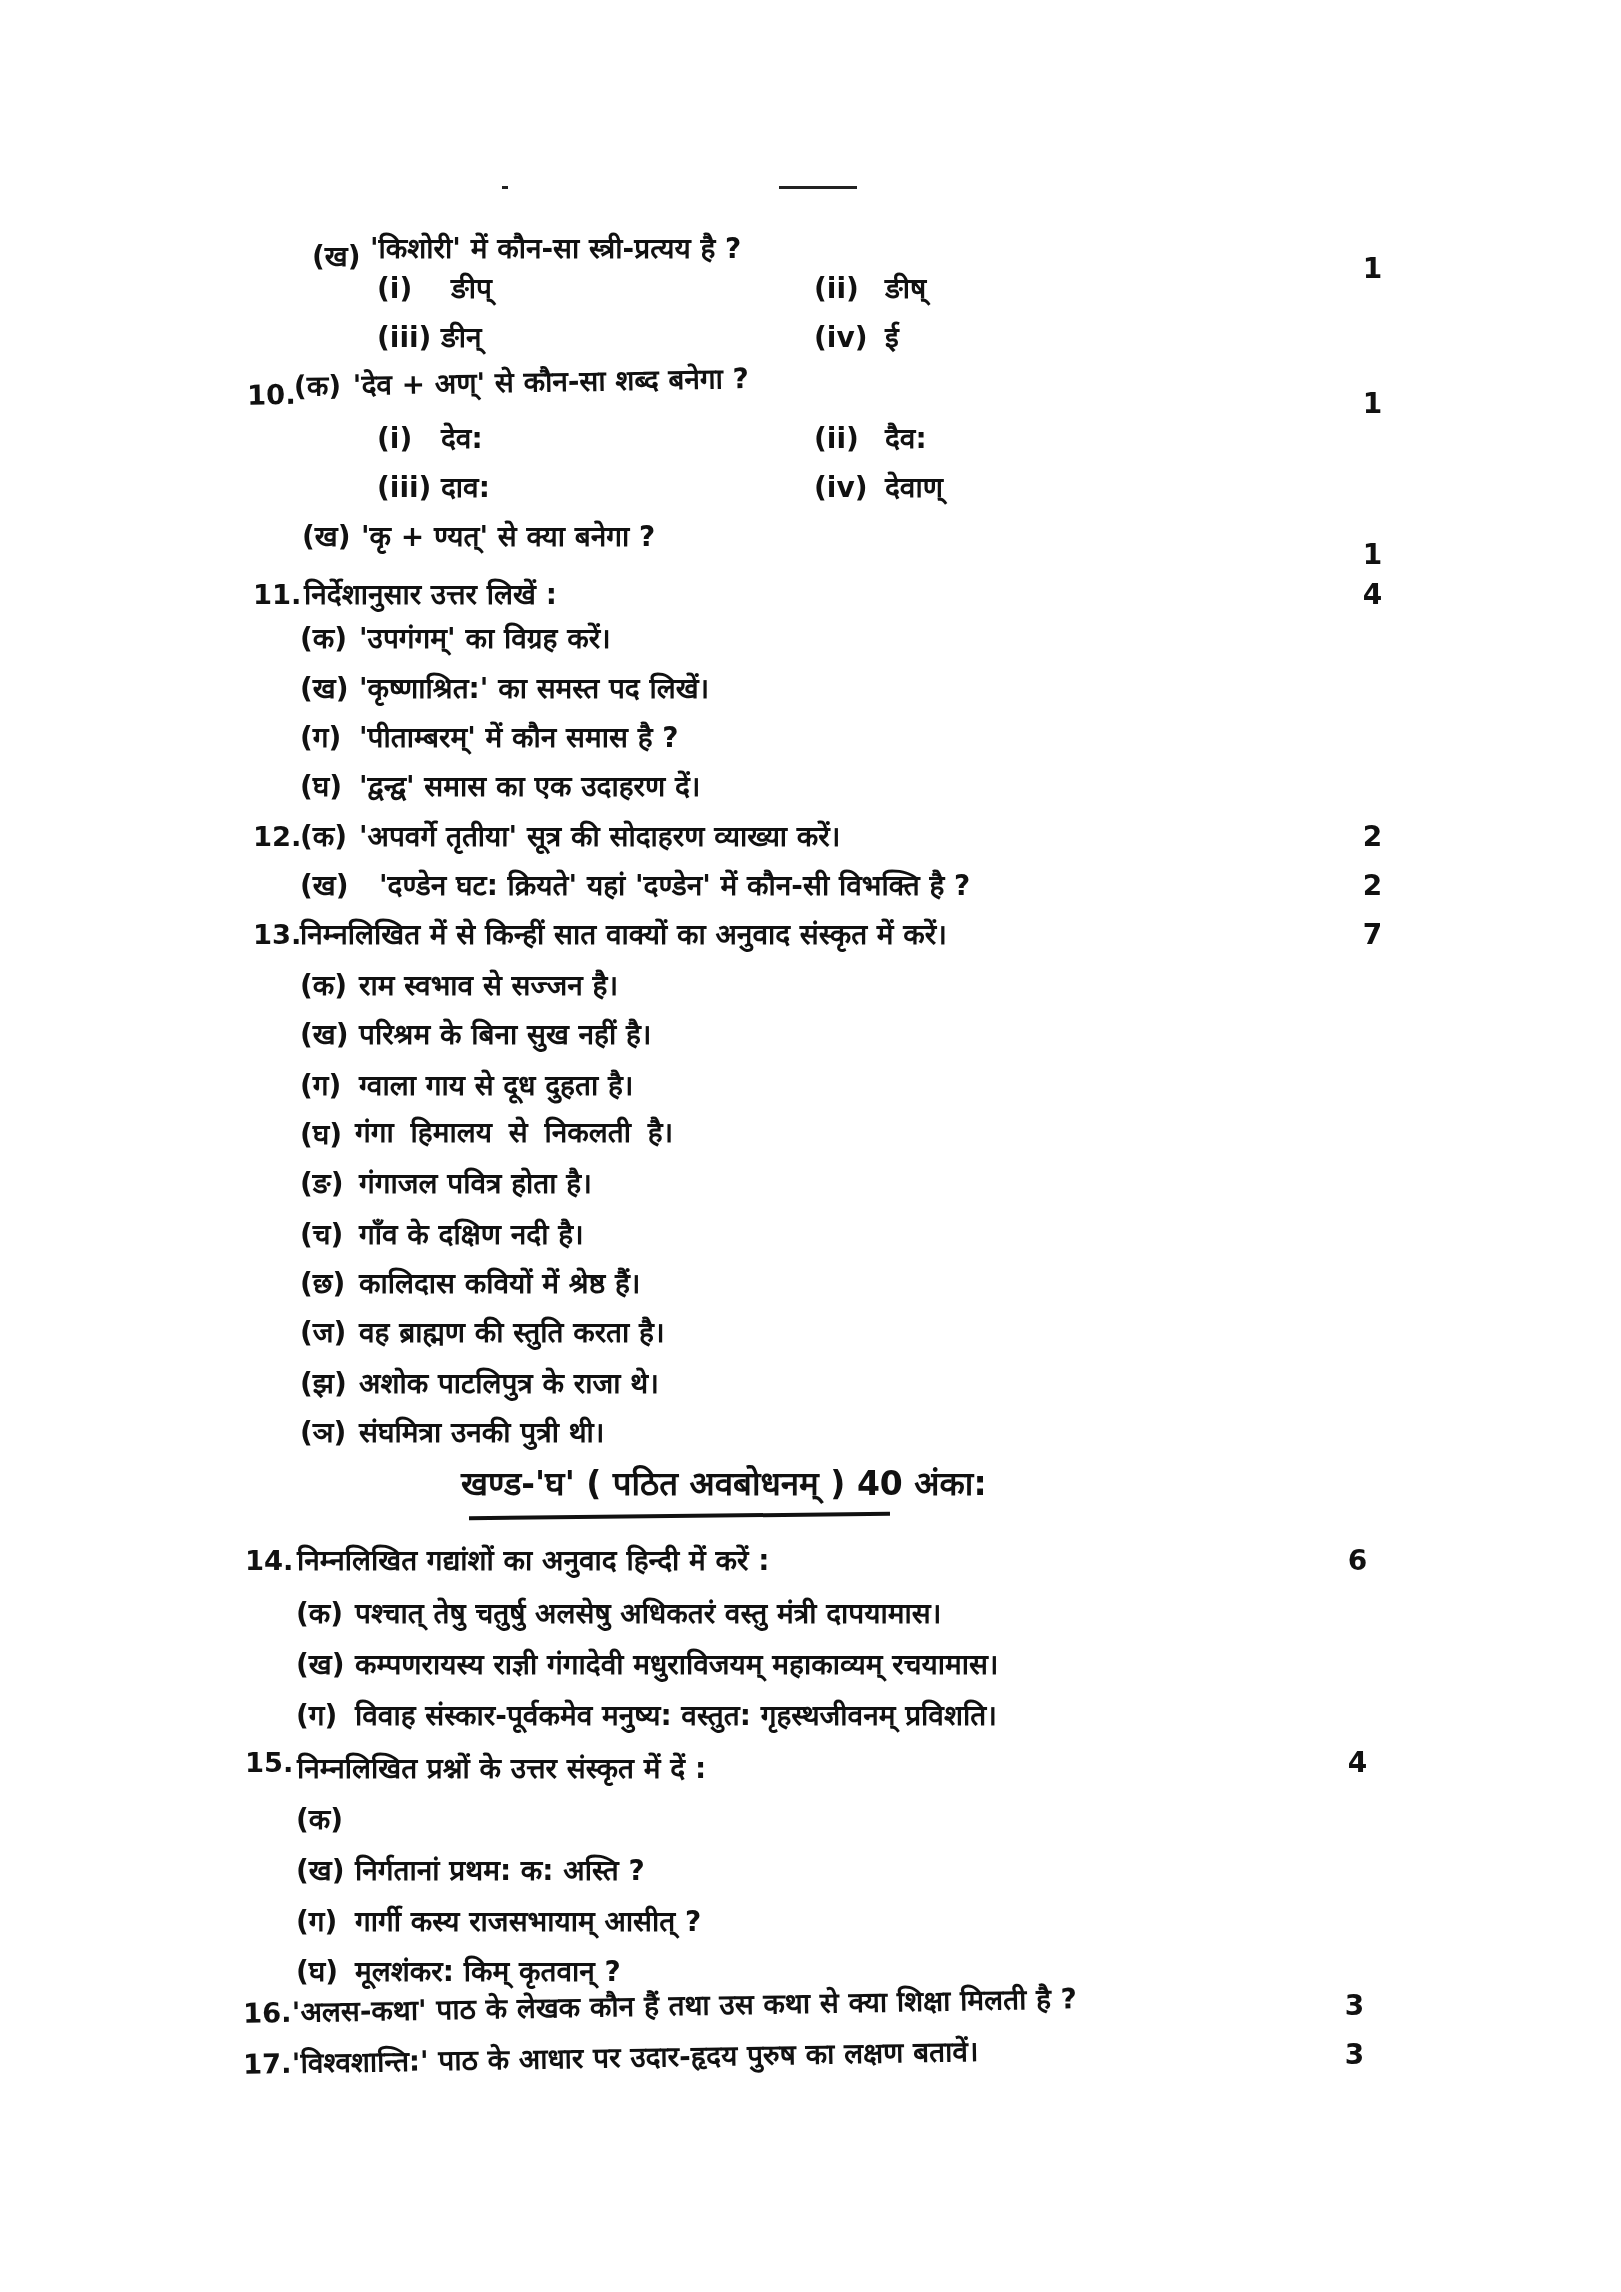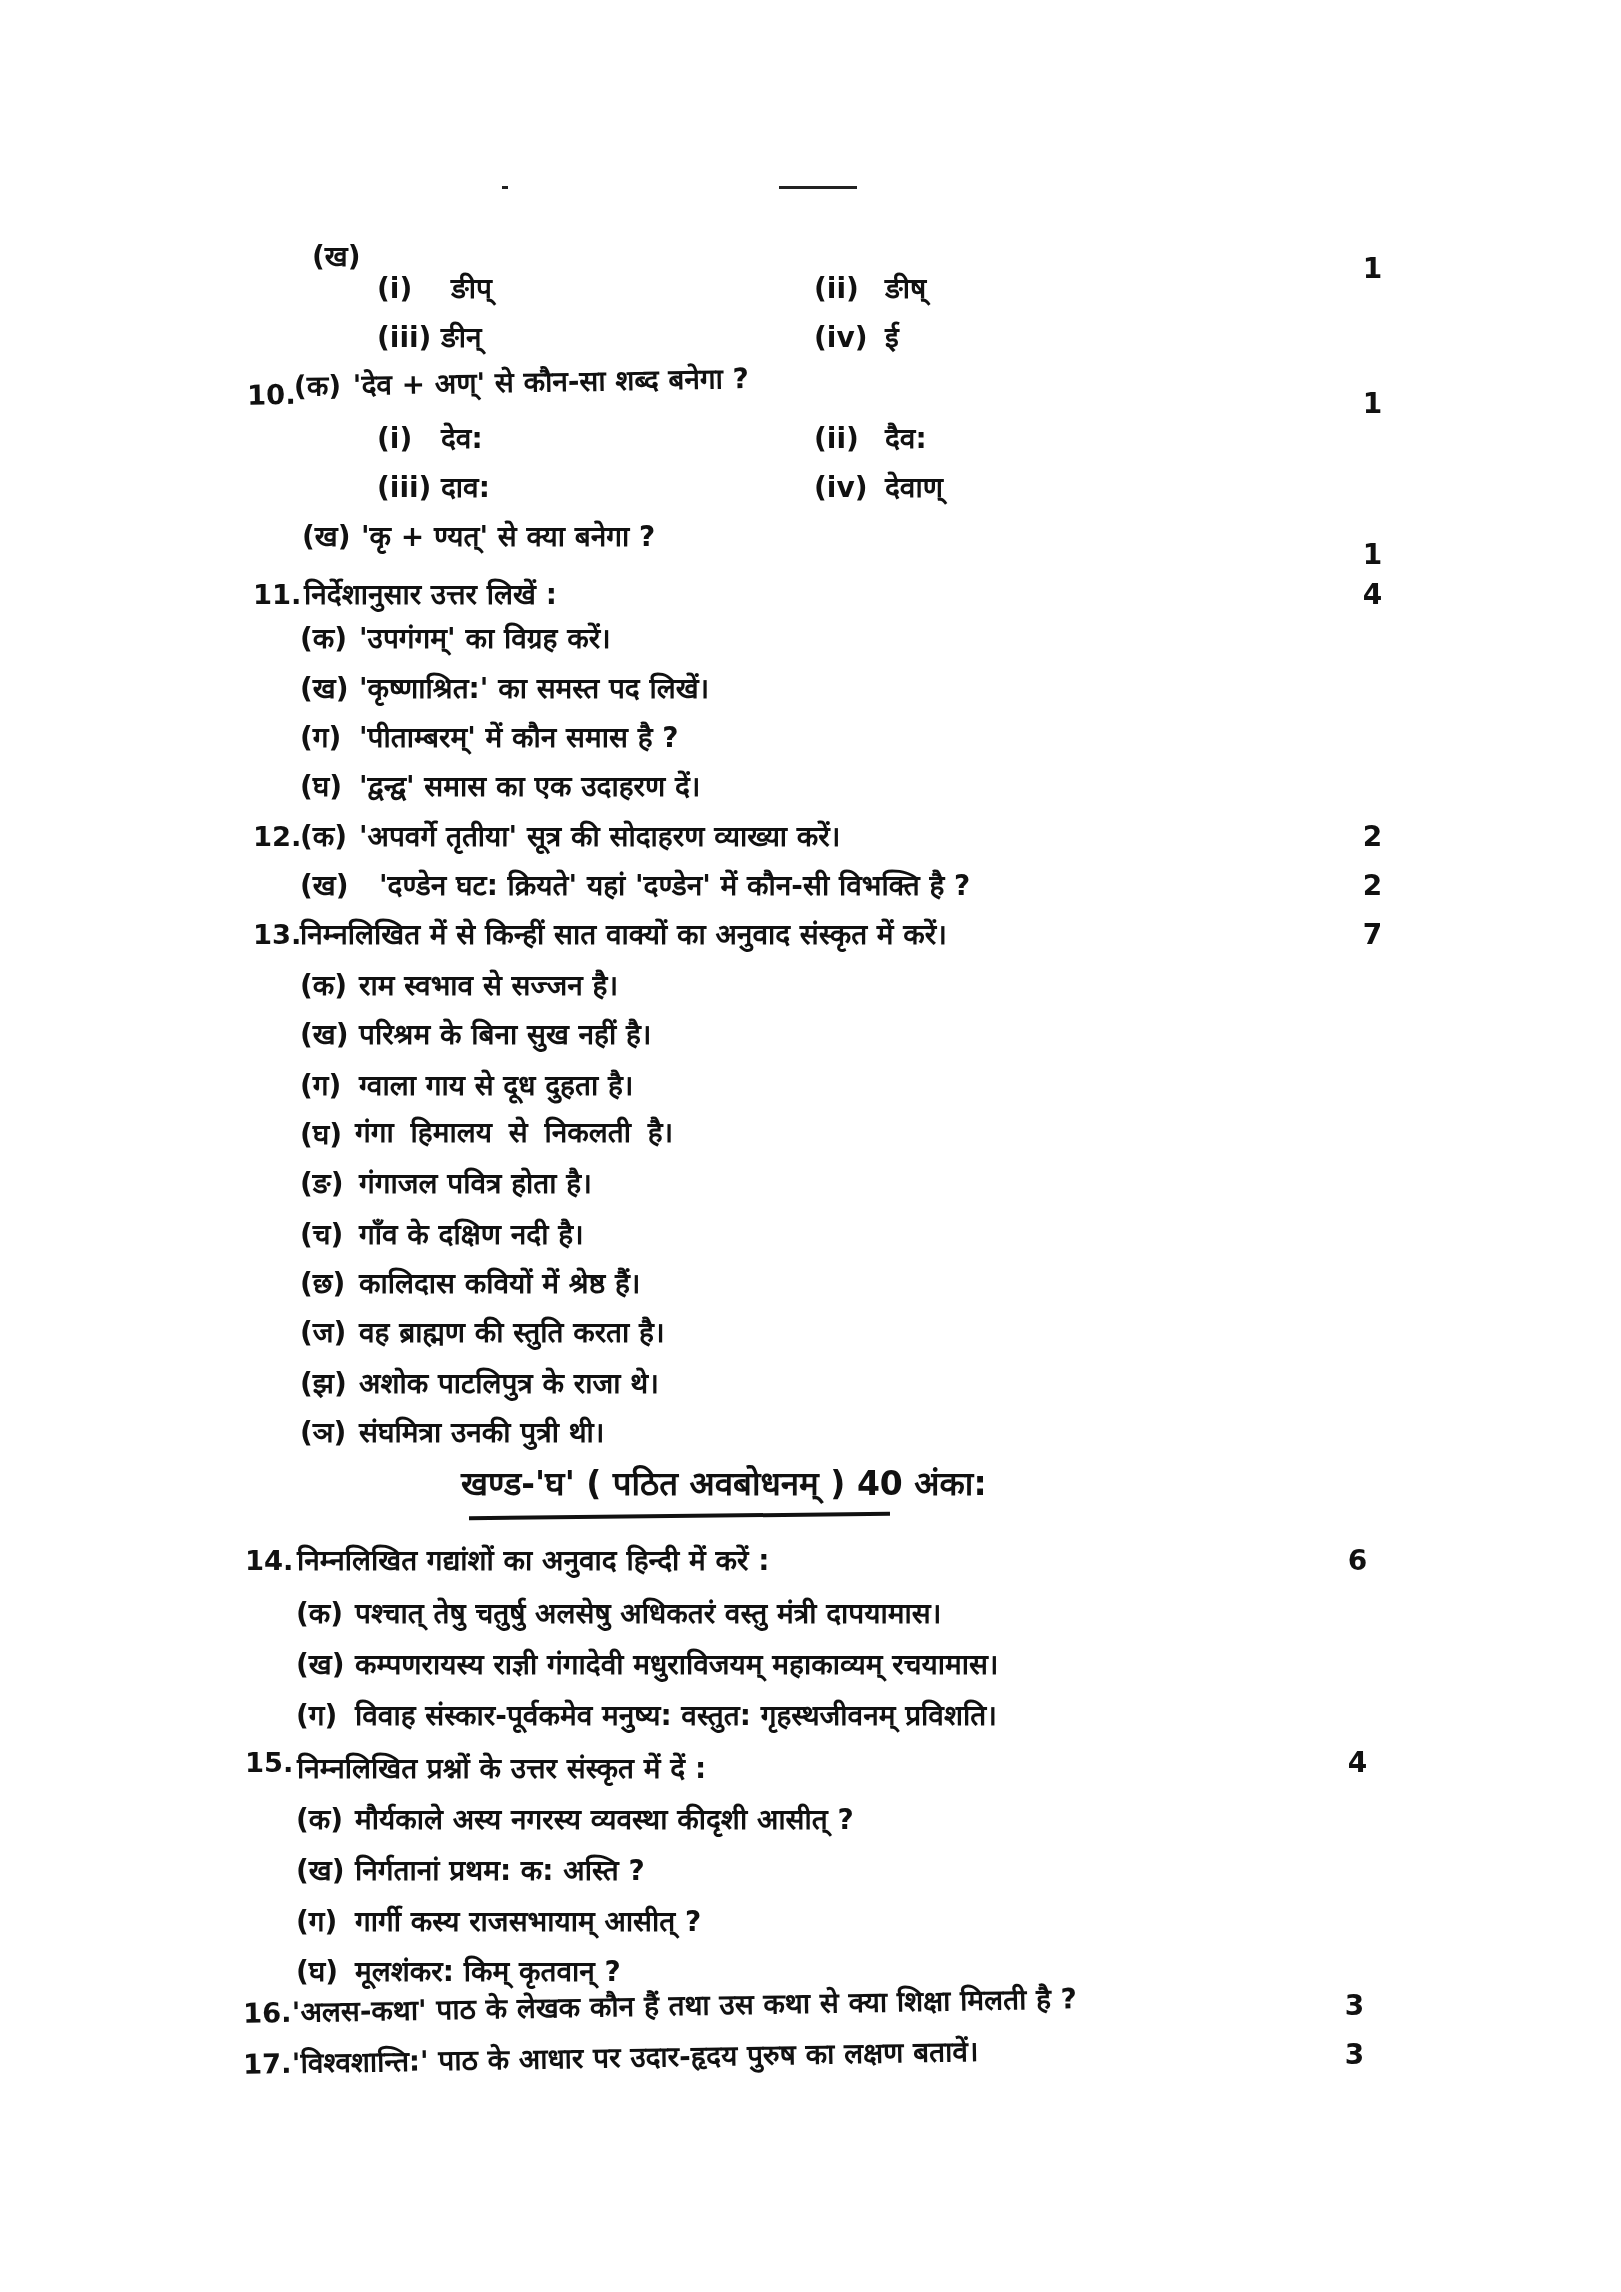--- a/index.html
+++ b/index.html
@@ -29,20 +29,21 @@
 </head>
 <body>
 
 <div class="page">
 
   <div class="topmark" style="left:502px;width:5.9px;"></div>
   <div class="topmark" style="left:779px;width:78px;"></div>
 
   <div class="row" style="top:227px;">
     <span class="lbl" style="left:312px;top:7.8px;">(ख)</span>
+    <span class="txt" style="left:370px;">'किशोरी' में कौन-सा स्त्री-प्रत्यय है ?</span>
     <span class="marks" style="top:19.6px;">1</span>
   </div>
   <div class="row" style="top:267px;">
     <span class="opt" style="left:377px;">(i)</span>
     <span class="opt" style="left:441px;margin-left:10px;">ङीप्</span>
     <span class="opt" style="left:814px;">(ii)</span>
     <span class="opt" style="left:885px;">ङीष्</span>
   </div>
   <div class="row" style="top:316px;">
     <span class="opt" style="left:377px;">(iii)</span>
@@ -178,21 +179,20 @@
     <span class="txt" style="left:355px;">विवाह संस्कार-पूर्वकमेव मनुष्य: वस्तुत: गृहस्थजीवनम् प्रविशति।</span>
   </div>
 
   <div class="row" style="top:1741px;">
     <span class="qnum" style="left:245px;">15.</span>
     <span class="txt" style="left:297px;top:5.9px;">निम्नलिखित प्रश्नों के उत्तर संस्कृत में दें :</span>
     <span class="marks" style="left:1338px;">4</span>
   </div>
   <div class="row" style="top:1798px;">
     <span class="lbl" style="left:296px;">(क)</span>
-    <span class="txt" style="left:355px;">मौर्यकाले अस्य नगरस्य व्यवस्था कीदृशी आसीत् ?</span>
   </div>
   <div class="row" style="top:1849px;">
     <span class="lbl" style="left:296px;">(ख)</span>
     <span class="txt" style="left:355px;">निर्गतानां प्रथम: क: अस्ति ?</span>
   </div>
   <div class="row" style="top:1900px;">
     <span class="lbl" style="left:296px;">(ग)</span>
     <span class="txt" style="left:355px;">गार्गी कस्य राजसभायाम् आसीत् ?</span>
   </div>
   <div class="row" style="top:1950px;">

